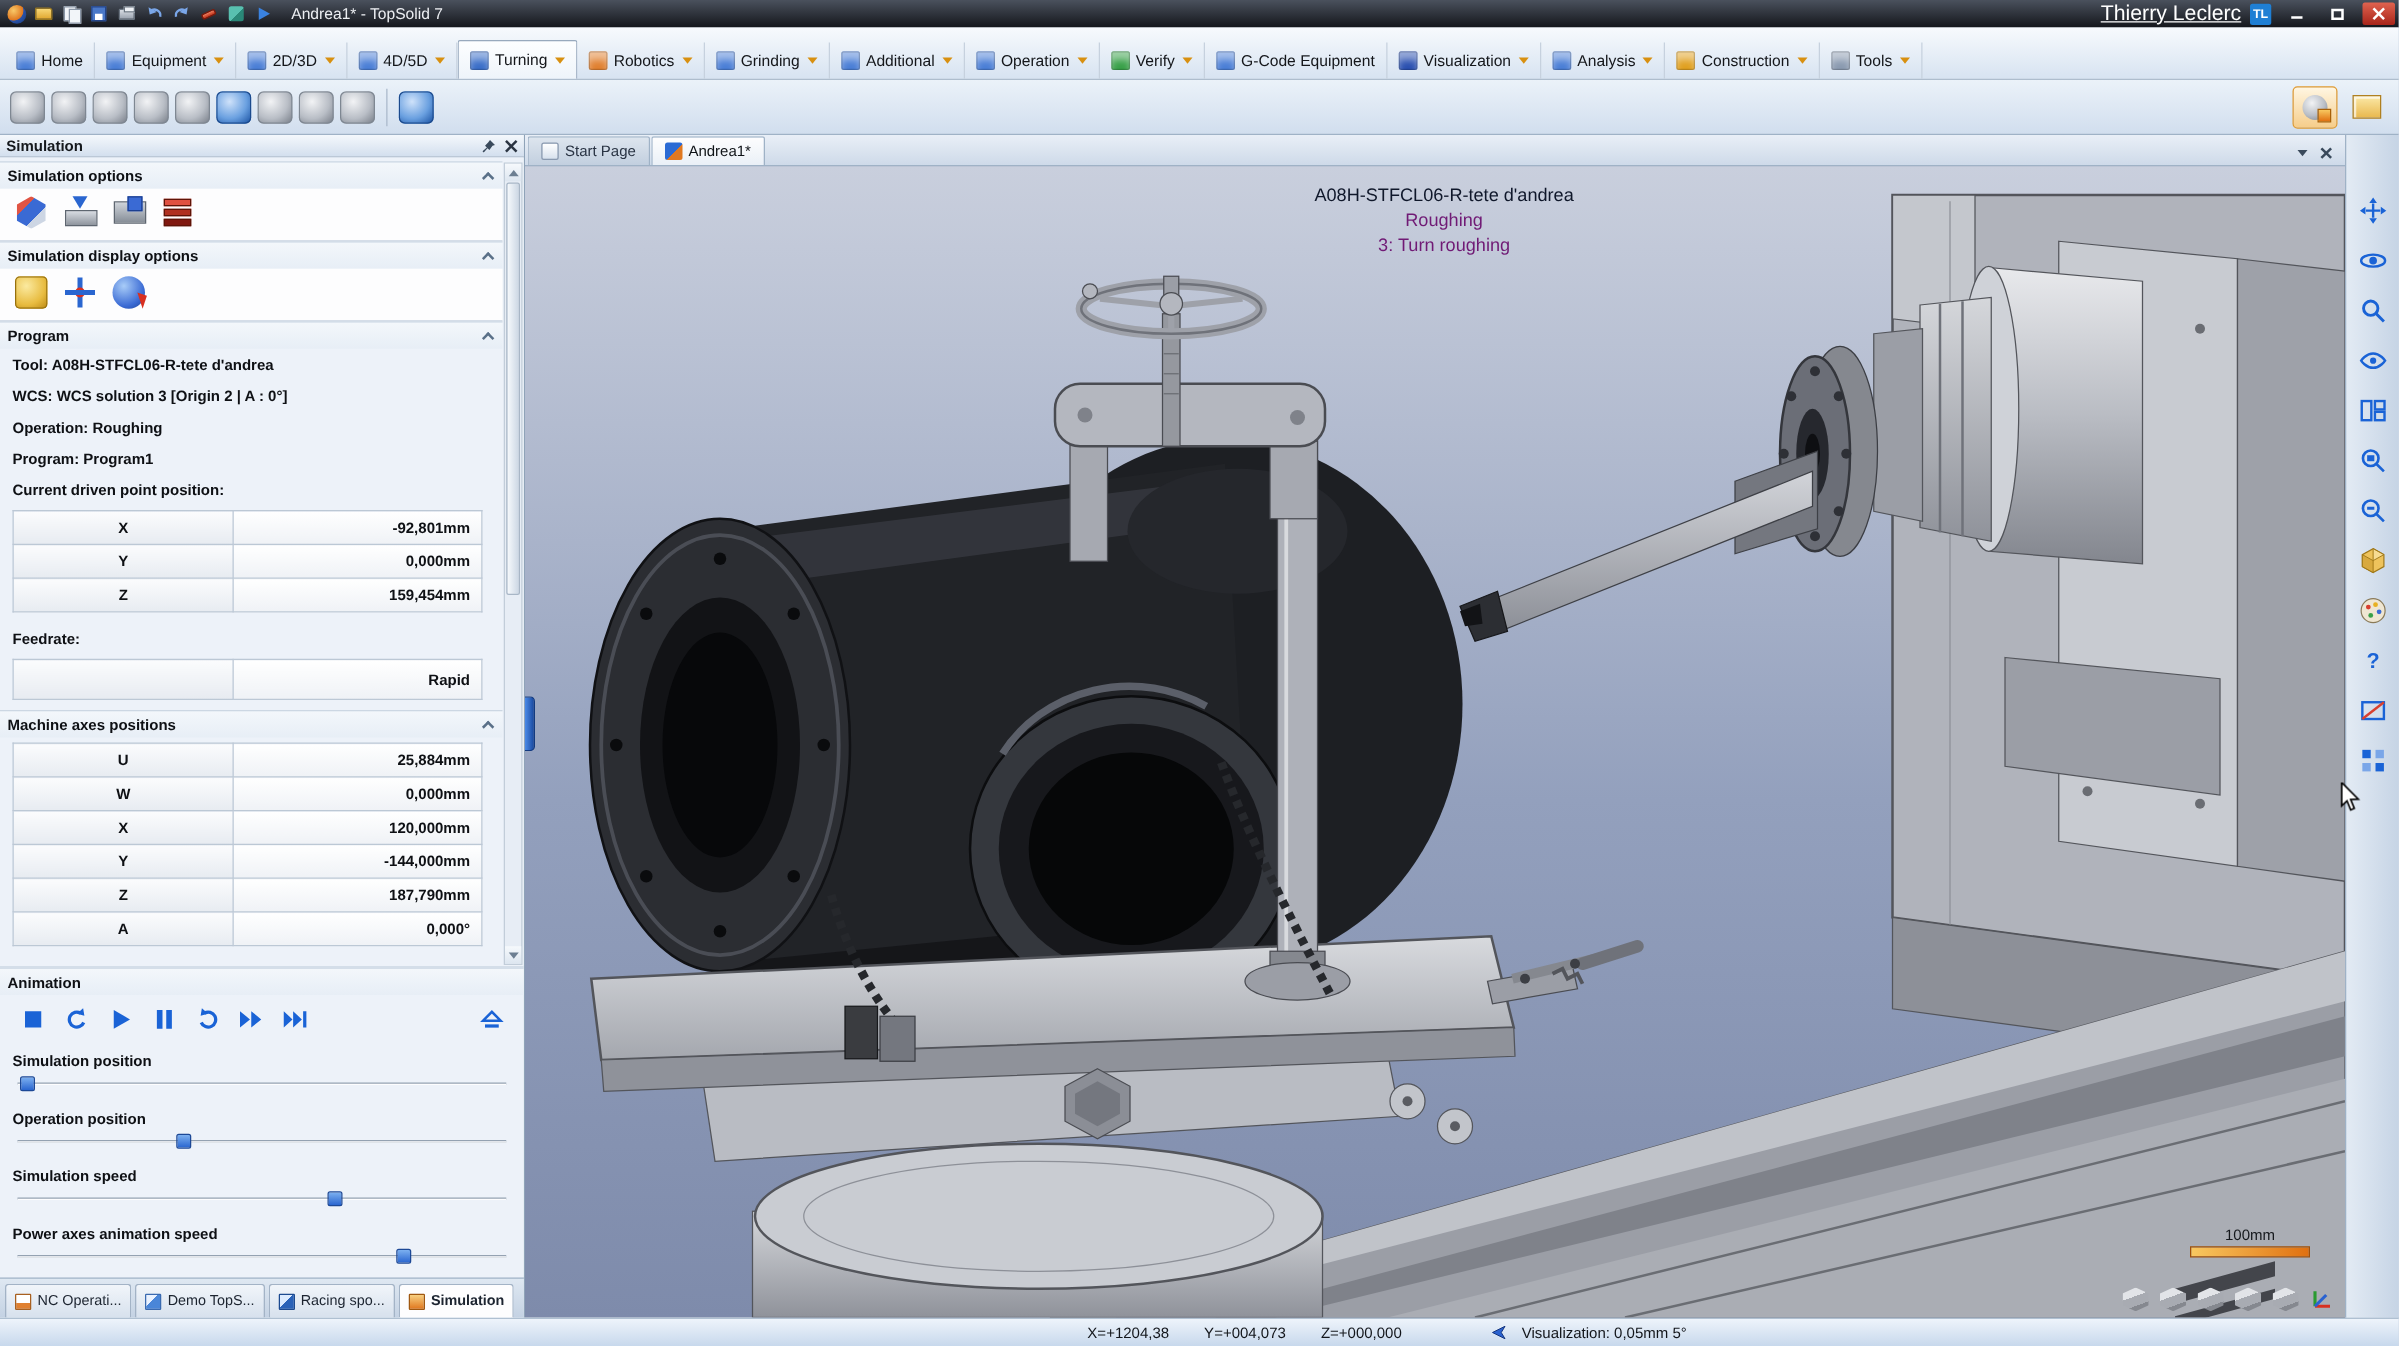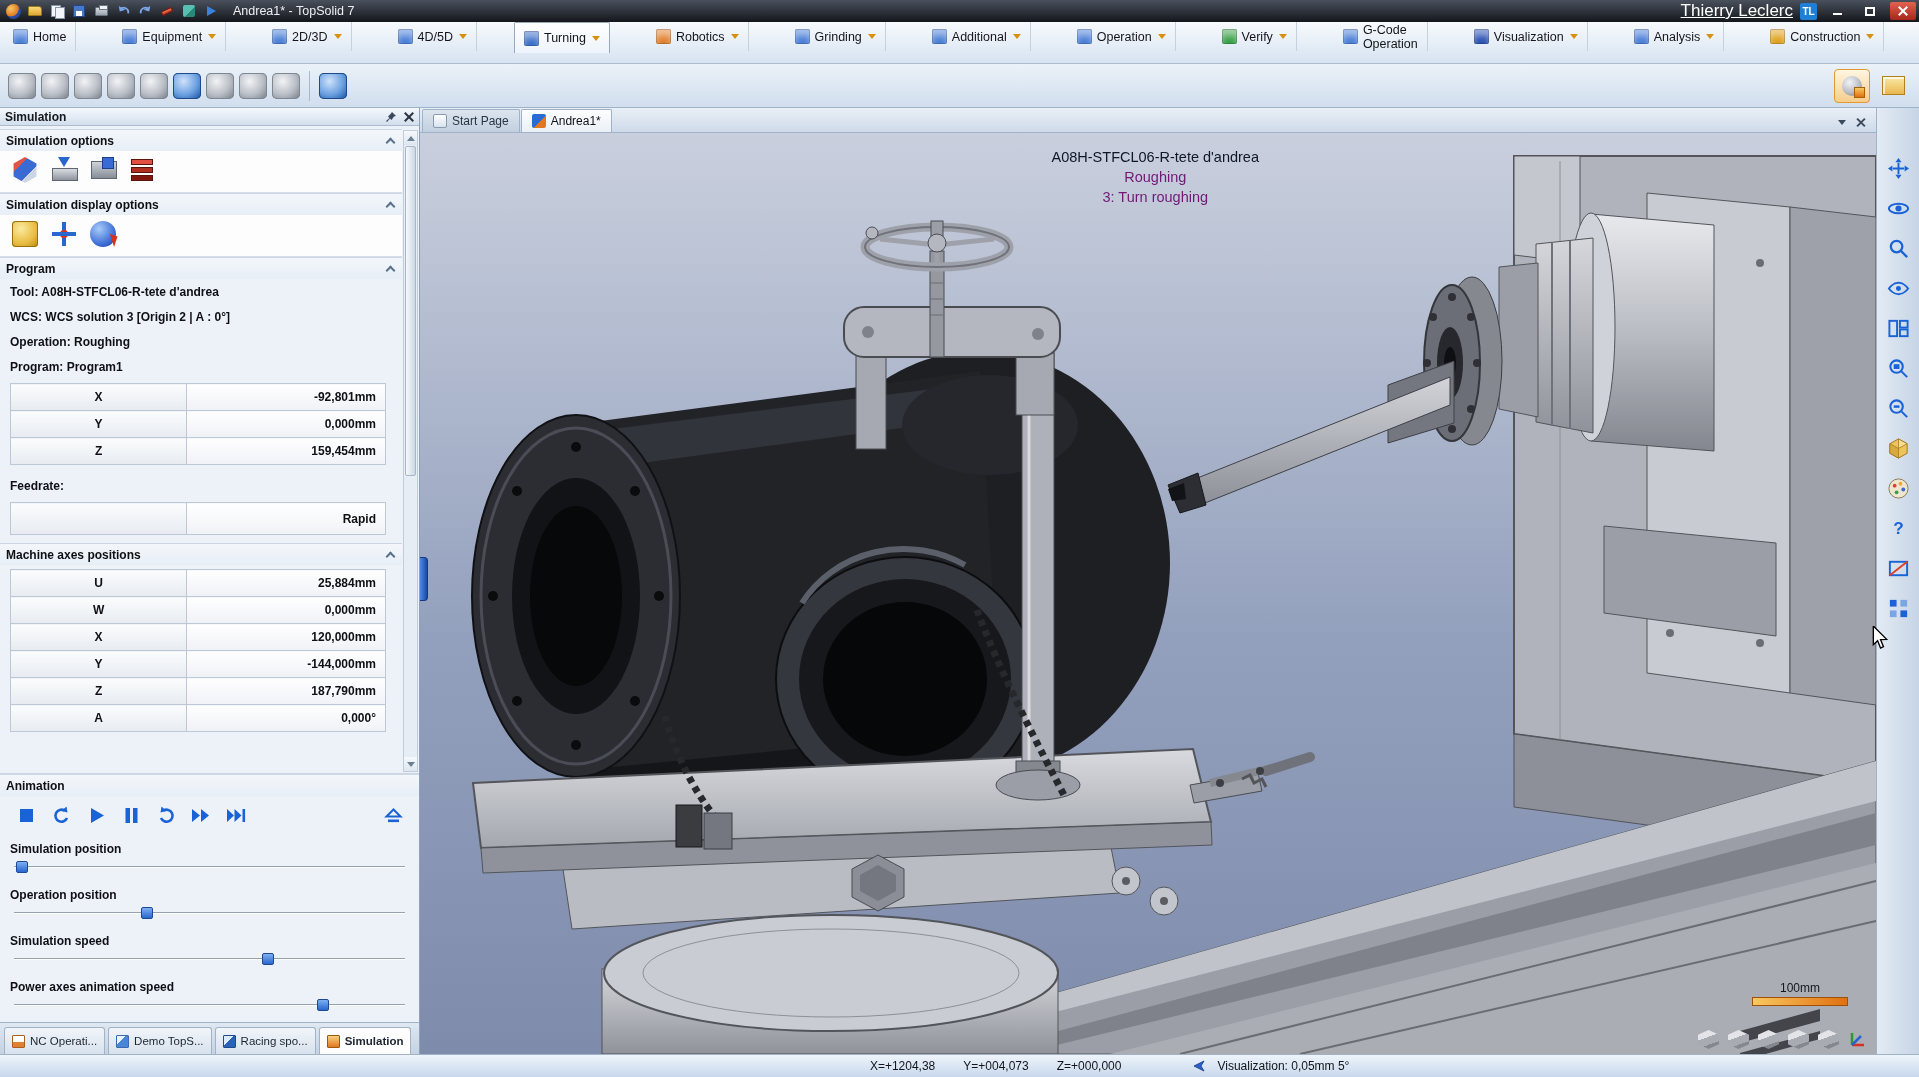--- a/index.html
+++ b/index.html
@@ -27,21 +27,21 @@
 .user-badge { width:17px; height:17px; background:#1f7fd4; color:#fff; font-size:10px; font-weight:bold; display:flex; align-items:center; justify-content:center; border-radius:2px; }
 .win-btn { width:26px; height:18px; display:flex; align-items:center; justify-content:center; border-radius:2px; }
 .win-close { background:linear-gradient(#e0634f,#a8251a); }
 .i-min { width:9px; height:2px; background:#fff; margin-top:6px; }
 .i-max { width:10px; height:9px; border:2px solid #fff; }
 .i-x { position:relative; width:10px; height:10px; }
 .i-x::before,.i-x::after { content:""; position:absolute; left:4px; top:-1px; width:2px; height:12px; background:#fff; }
 .i-x::before { transform:rotate(45deg); } .i-x::after { transform:rotate(-45deg); }
 
 
-.ribbon { height:42px; background:linear-gradient(#f7fafd,#d7e3f1); border-bottom:1px solid #aebdcd; display:flex; align-items:flex-start; padding:0 0 0 4px;gap:37px; }
+.ribbon { height:42px; background:linear-gradient(#f7fafd,#d7e3f1); border-bottom:1px solid #aebdcd; display:flex; align-items:flex-end; padding:0 0 0 4px; }
 .rtab { height:29px; display:flex; align-items:center; gap:5px; padding:0 9px; font-size:12.5px; color:#14161a; border-right:1px solid #c6d1de; cursor:pointer; }
 .rtab.active { background:linear-gradient(#fdfeff,#eef4fa); border:1px solid #98a9bd; border-bottom:none; border-radius:2px 2px 0 0; height:31px; }
 .rtab-icon { width:15px; height:15px; border-radius:2px; box-shadow:inset 0 0 0 1px rgba(0,0,0,.18), inset 0 7px 6px rgba(255,255,255,.5); flex:none; }
 .dd { width:0; height:0; border-left:4px solid transparent; border-right:4px solid transparent; border-top:5px solid #d89010; margin-left:1px; }
 
 
 .toolbar { height:44px; background:linear-gradient(#ebf2f9,#d1deee); border-bottom:1px solid #9fb2c6; display:flex; align-items:center; padding:0 8px; gap:5px; }
 .mach-icon { width:28px; height:26px; border-radius:5px; background:radial-gradient(circle at 38% 32%, #f2f3f5, #b9bec6 55%, #858b95 88%); box-shadow:inset 0 0 0 1px #7e8792; cursor:pointer; flex:none; }
 .mach-icon.blue { background:radial-gradient(circle at 38% 32%, #cfe2fa, #6aa0e0 55%, #2a62b0 88%); box-shadow:inset 0 0 0 1px #1c4a8c; }
 .tool-sep { width:1px; height:30px; background:#a9b8ca; margin:0 4px; flex:none; }
@@ -258,21 +258,21 @@
       <span>Operation</span>
       <span class="dd"></span>
     </div>
   <div class="rtab">
       <span class="rtab-icon" style="background: rgb(56, 160, 72);"></span>
       <span>Verify</span>
       <span class="dd"></span>
     </div>
   <div class="rtab">
       <span class="rtab-icon" style="background: rgb(74, 126, 214);"></span>
-      <span>G-Code Operation</span>
+      <span>G-Code Equipment</span>
     </div>
   <div class="rtab">
       <span class="rtab-icon" style="background: rgb(42, 80, 176);"></span>
       <span>Visualization</span>
       <span class="dd"></span>
     </div>
   <div class="rtab">
       <span class="rtab-icon" style="background: rgb(74, 126, 214);"></span>
       <span>Analysis</span>
       <span class="dd"></span>
@@ -355,20 +355,21 @@
         </div>
 
         <div class="sec-header">
           <span>Program</span>
           <span class="chev-up"></span>
         </div>
         <div class="prog-line">Tool: A08H-STFCL06-R-tete d'andrea</div>
         <div class="prog-line">WCS: WCS solution 3 [Origin 2 | A : 0°]</div>
         <div class="prog-line">Operation: Roughing</div>
         <div class="prog-line">Program: Program1</div>
+        <div class="prog-line">Current driven point position:</div>
 
         <table class="val-table">
           <tbody>
               <tr>
             <td class="axis">X</td>
             <td class="val">-92,801mm</td>
           </tr>
           <tr>
             <td class="axis">Y</td>
             <td class="val">0,000mm</td>

